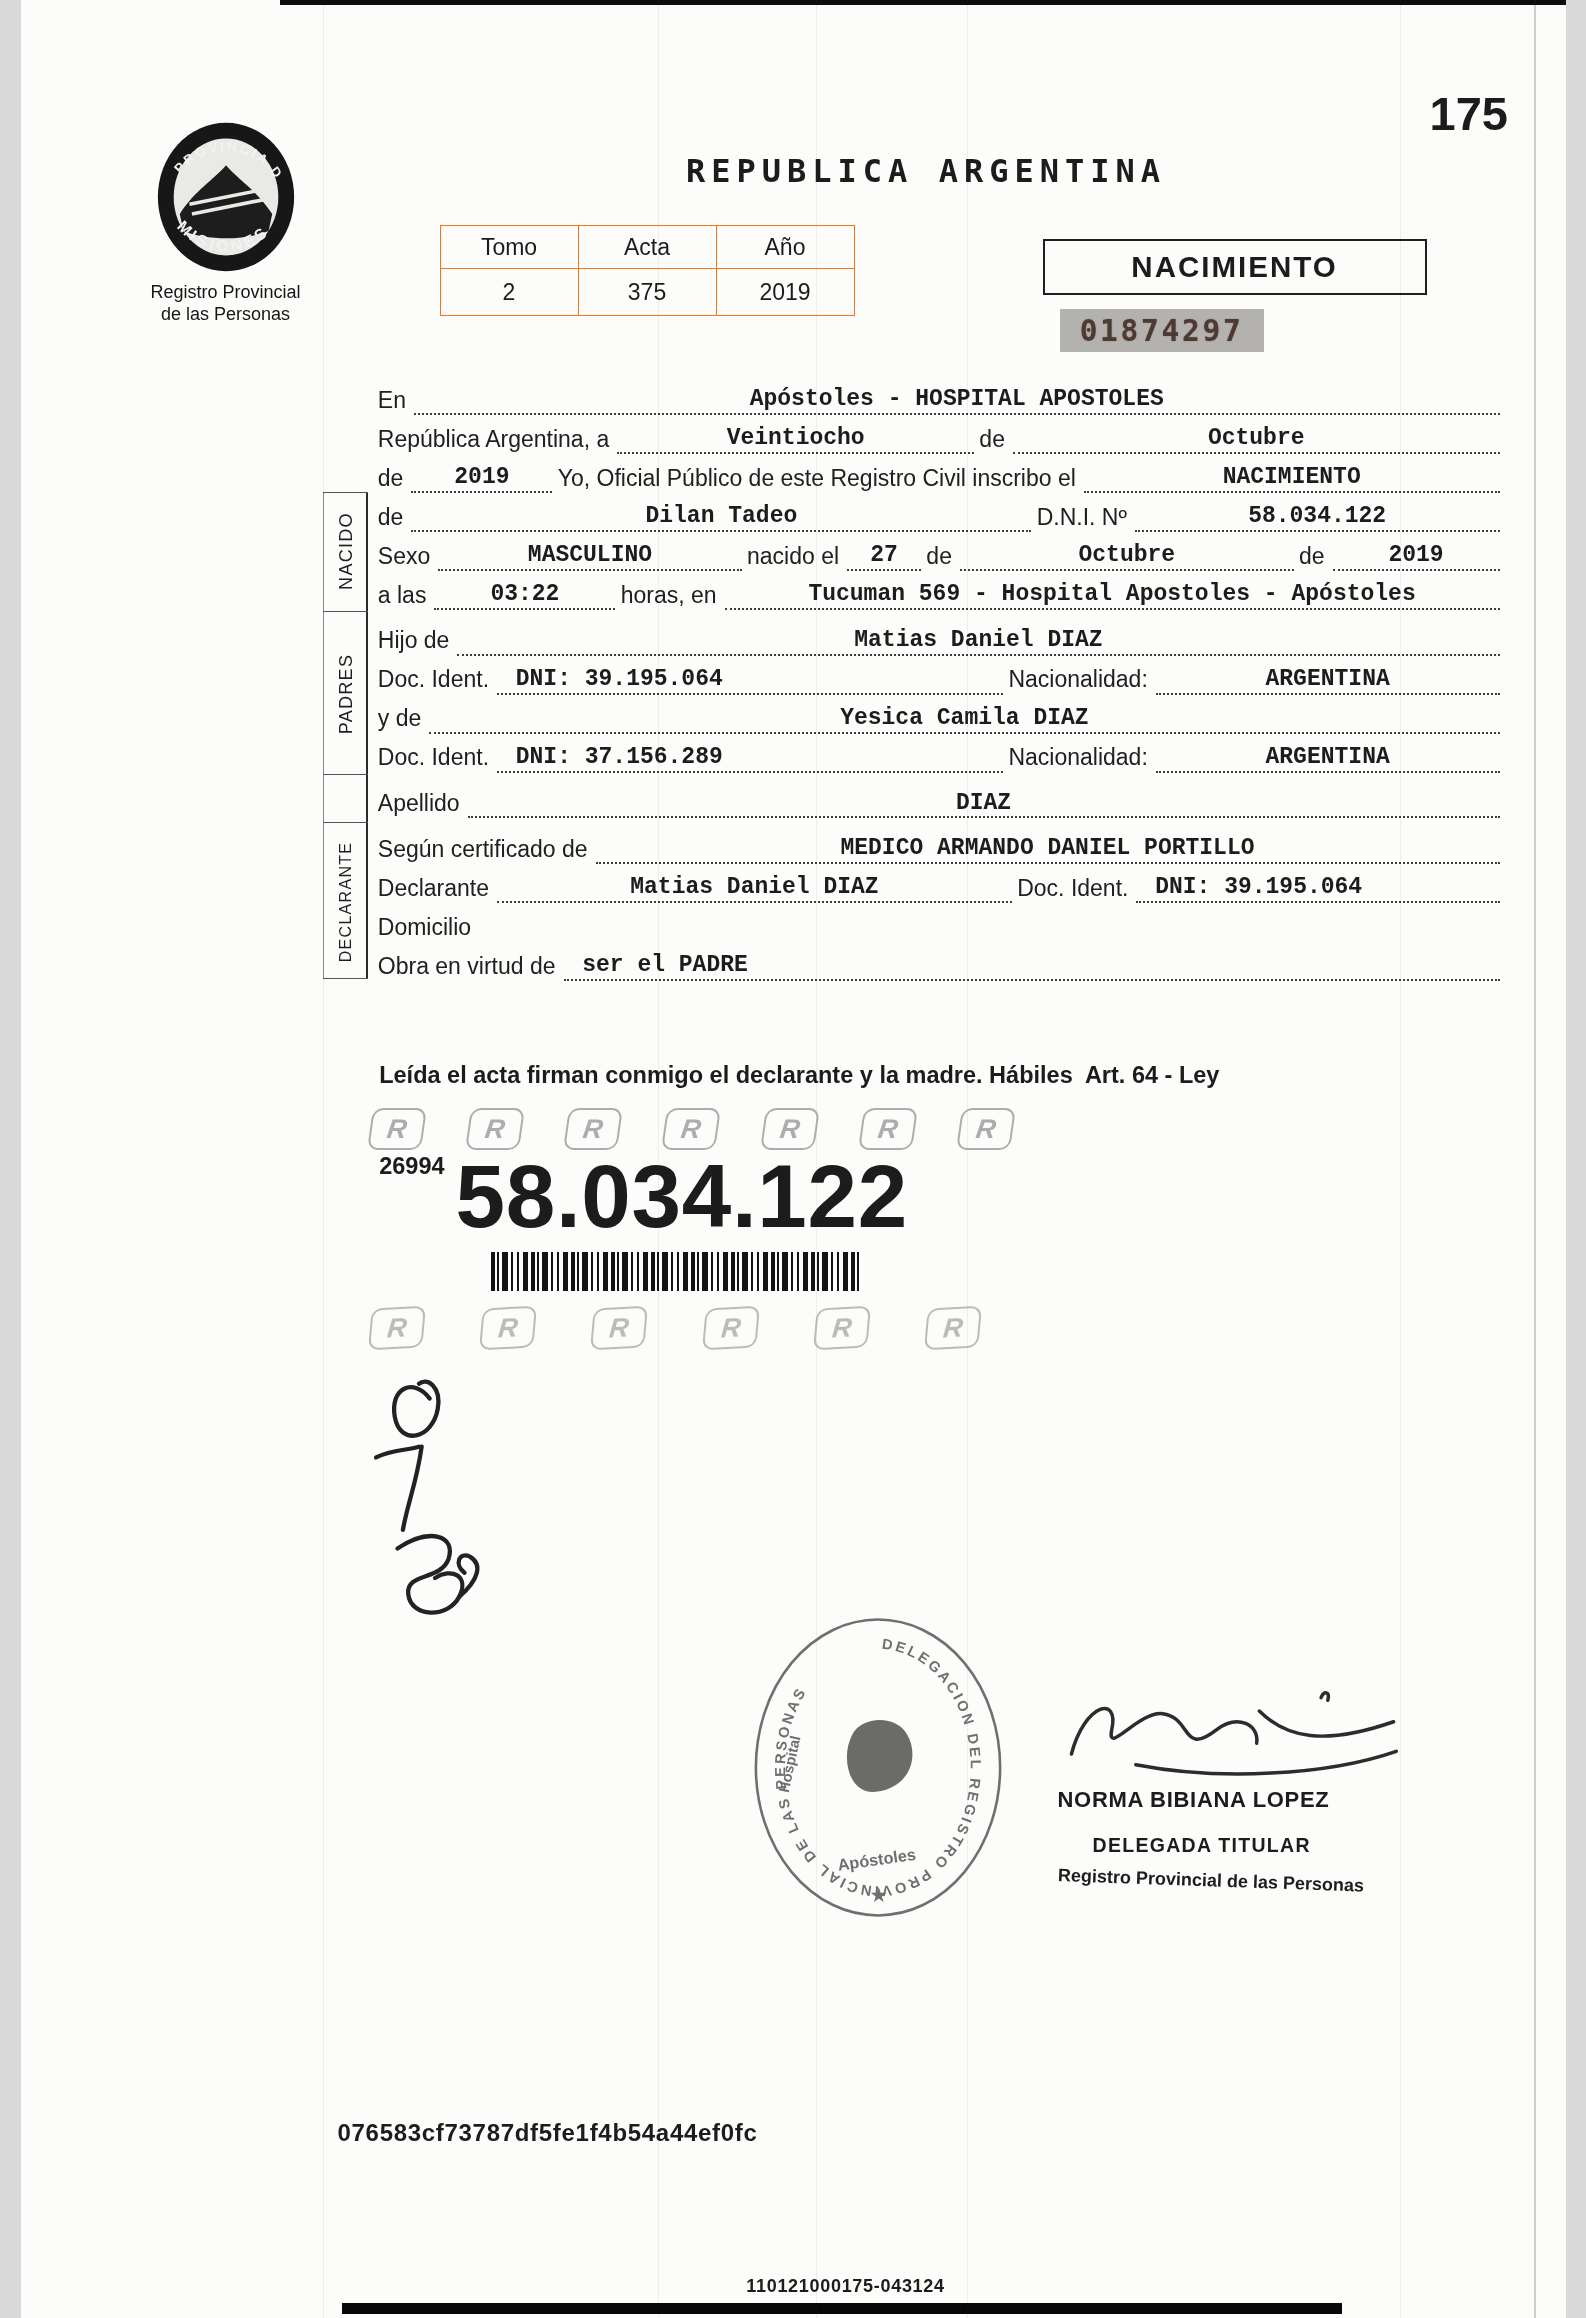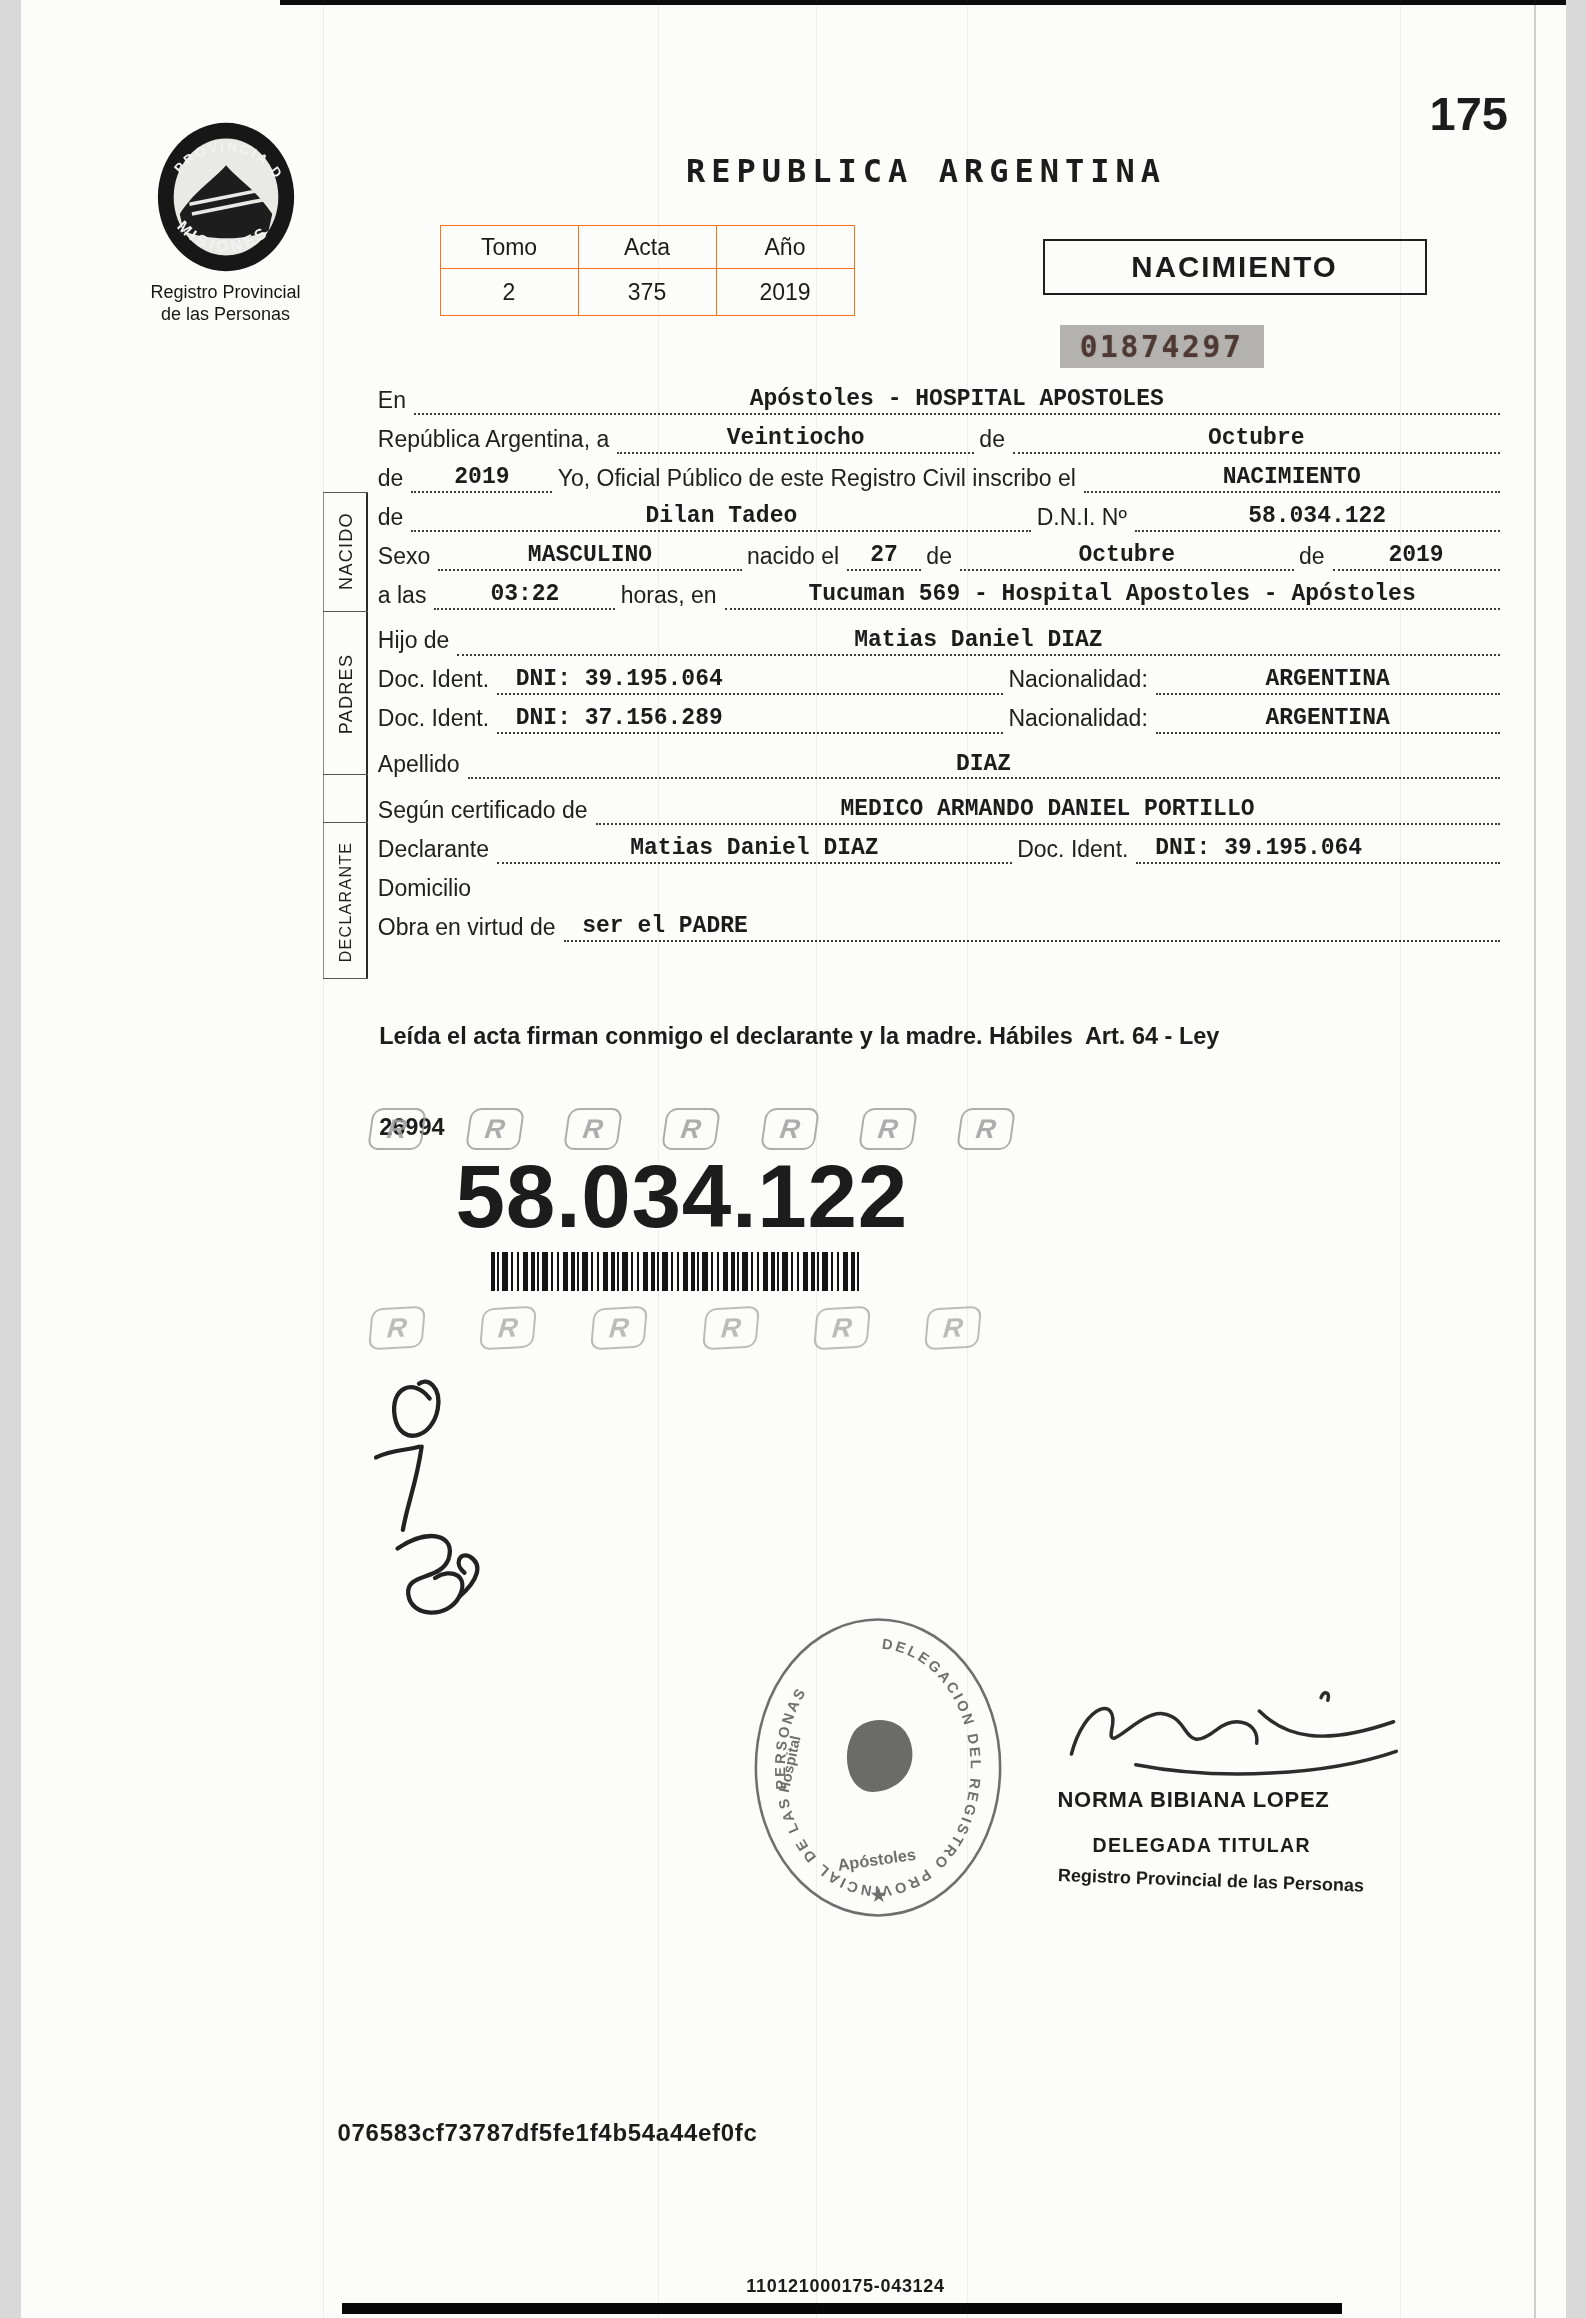--- a/index.html
+++ b/index.html
@@ -24,21 +24,21 @@
            font-family:"DejaVu Sans Mono", monospace; font-weight:700; font-size:32px; letter-spacing:6px; }
 
   
   .rtable { position:absolute; left:419px; top:225px; border-collapse:collapse; font-size:23px; }
   .rtable th, .rtable td { border:1px solid #f97316; text-align:center; font-weight:400; }
   .rtable th { width:138px; height:43px; }
   .rtable td { height:47px; }
 
   .tipo { position:absolute; left:1022px; top:239px; width:384px; height:56px; border:2.7px solid #1f1f1f;
           display:flex; align-items:center; justify-content:center; font-size:29.5px; letter-spacing:2px; font-weight:600; }
-  .stampnum { position:absolute; left:1039px; top:325px; width:204px; height:43px; background:#b4b2ae;
+  .stampnum { position:absolute; left:1039px; top:309px; width:204px; height:43px; background:#b4b2ae;
           color:#4e3a35; font-family:"DejaVu Sans Mono", monospace; font-weight:700; font-size:29.5px;
           letter-spacing:2.7px; display:flex; align-items:center; justify-content:center;
           text-shadow:0 0 1.3px rgba(80,40,40,.45); }
 
   
   .form { position:absolute; left:356px; top:376px; width:1127px; }
   .fline { display:flex; align-items:flex-end; height:39px; font-size:23px; }
   .fline.gap { margin-top:6.7px; }
   .lbl { white-space:nowrap; padding:0 4px 1.3px 1.3px; color:#202020; }
   .fill { border-bottom:2px dotted #3c3c3c; display:flex; justify-content:center; align-items:flex-end;
@@ -235,20 +235,26 @@
       <span class="lbl">Doc. Ident.</span>
       <span class="fill left" style="flex:1.15">
           <span class="val">DNI: 39.195.064</span>
         </span>
       <span class="lbl">Nacionalidad:</span>
       <span class="fill" style="flex:0.8">
           <span class="val">ARGENTINA</span>
         </span>
     </div>
 
+    <div class="fline">
+      <span class="lbl">y de</span>
+      <span class="fill" style="flex:1">
+          <span class="val">Yesica Camila DIAZ</span>
+        </span>
+    </div>
 
     <div class="fline">
       <span class="lbl">Doc. Ident.</span>
       <span class="fill left" style="flex:1.15">
           <span class="val">DNI: 37.156.289</span>
         </span>
       <span class="lbl">Nacionalidad:</span>
       <span class="fill" style="flex:0.8">
           <span class="val">ARGENTINA</span>
         </span>

